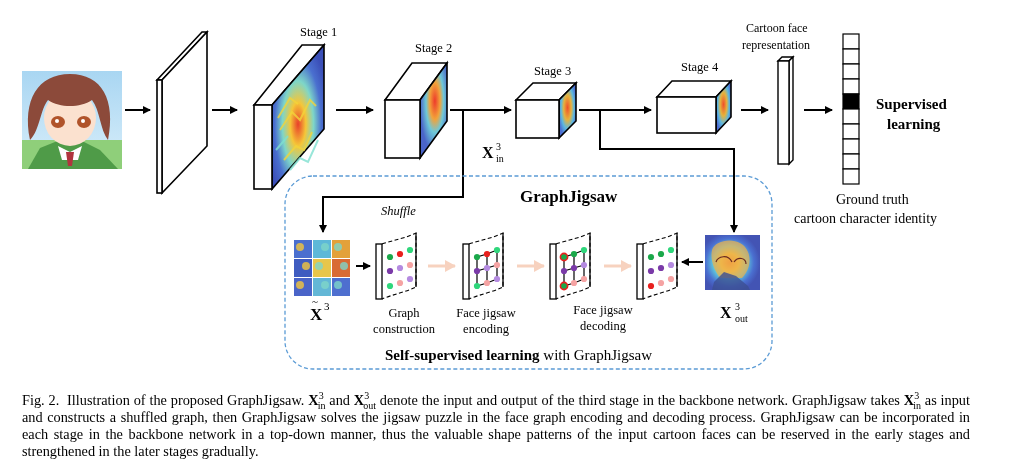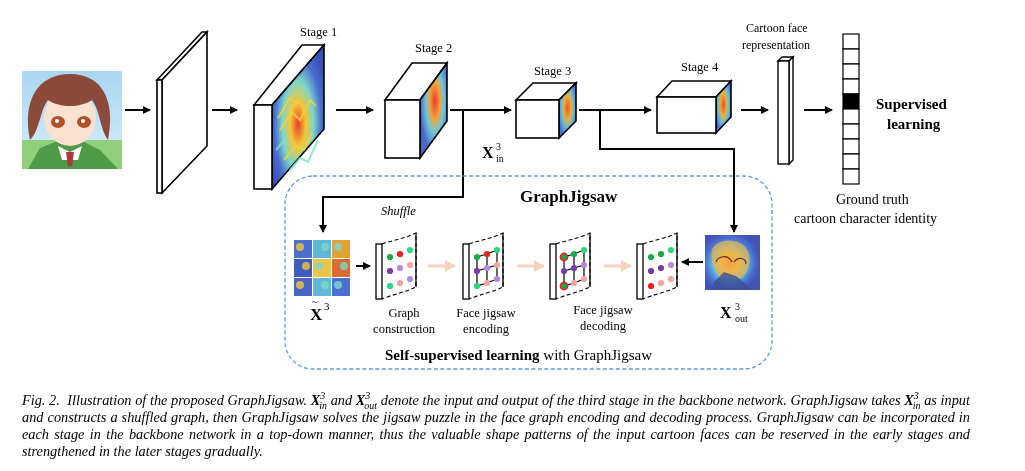--- a/index.html
+++ b/index.html
@@ -2,21 +2,21 @@
 <html><head>
   <meta charset="utf-8">
   <style>
     html, body { margin: 0; padding: 0; background: #ffffff; }
     body { width: 1025px; height: 471px; position: relative; overflow: hidden;
            font-family: "Liberation Serif", "DejaVu Serif", serif; color: #000; }
     #figure { position: absolute; left: 0; top: 0; }
     .t { font-family: "Liberation Serif", "DejaVu Serif", serif; fill: #000; }
     .caption { position: absolute; left: 22px; top: 392px; width: 948px;
                font-size: 14.3px; line-height: 17px; text-align: justify;
-               text-align-last: left; font-style: italic; }
+               text-align-last: left; }
     .caption b { font-weight: bold; }
     .sup { font-size: 10px; vertical-align: super; line-height: 0; }
     .sub { font-size: 10px; vertical-align: sub; line-height: 0; }
     .xm-pad { display: inline-block; }
   </style>
 </head>
 <body>
 
 <svg id="figure" width="1025" height="390" viewBox="0 0 1025 390" xmlns="http://www.w3.org/2000/svg">
   <defs>

